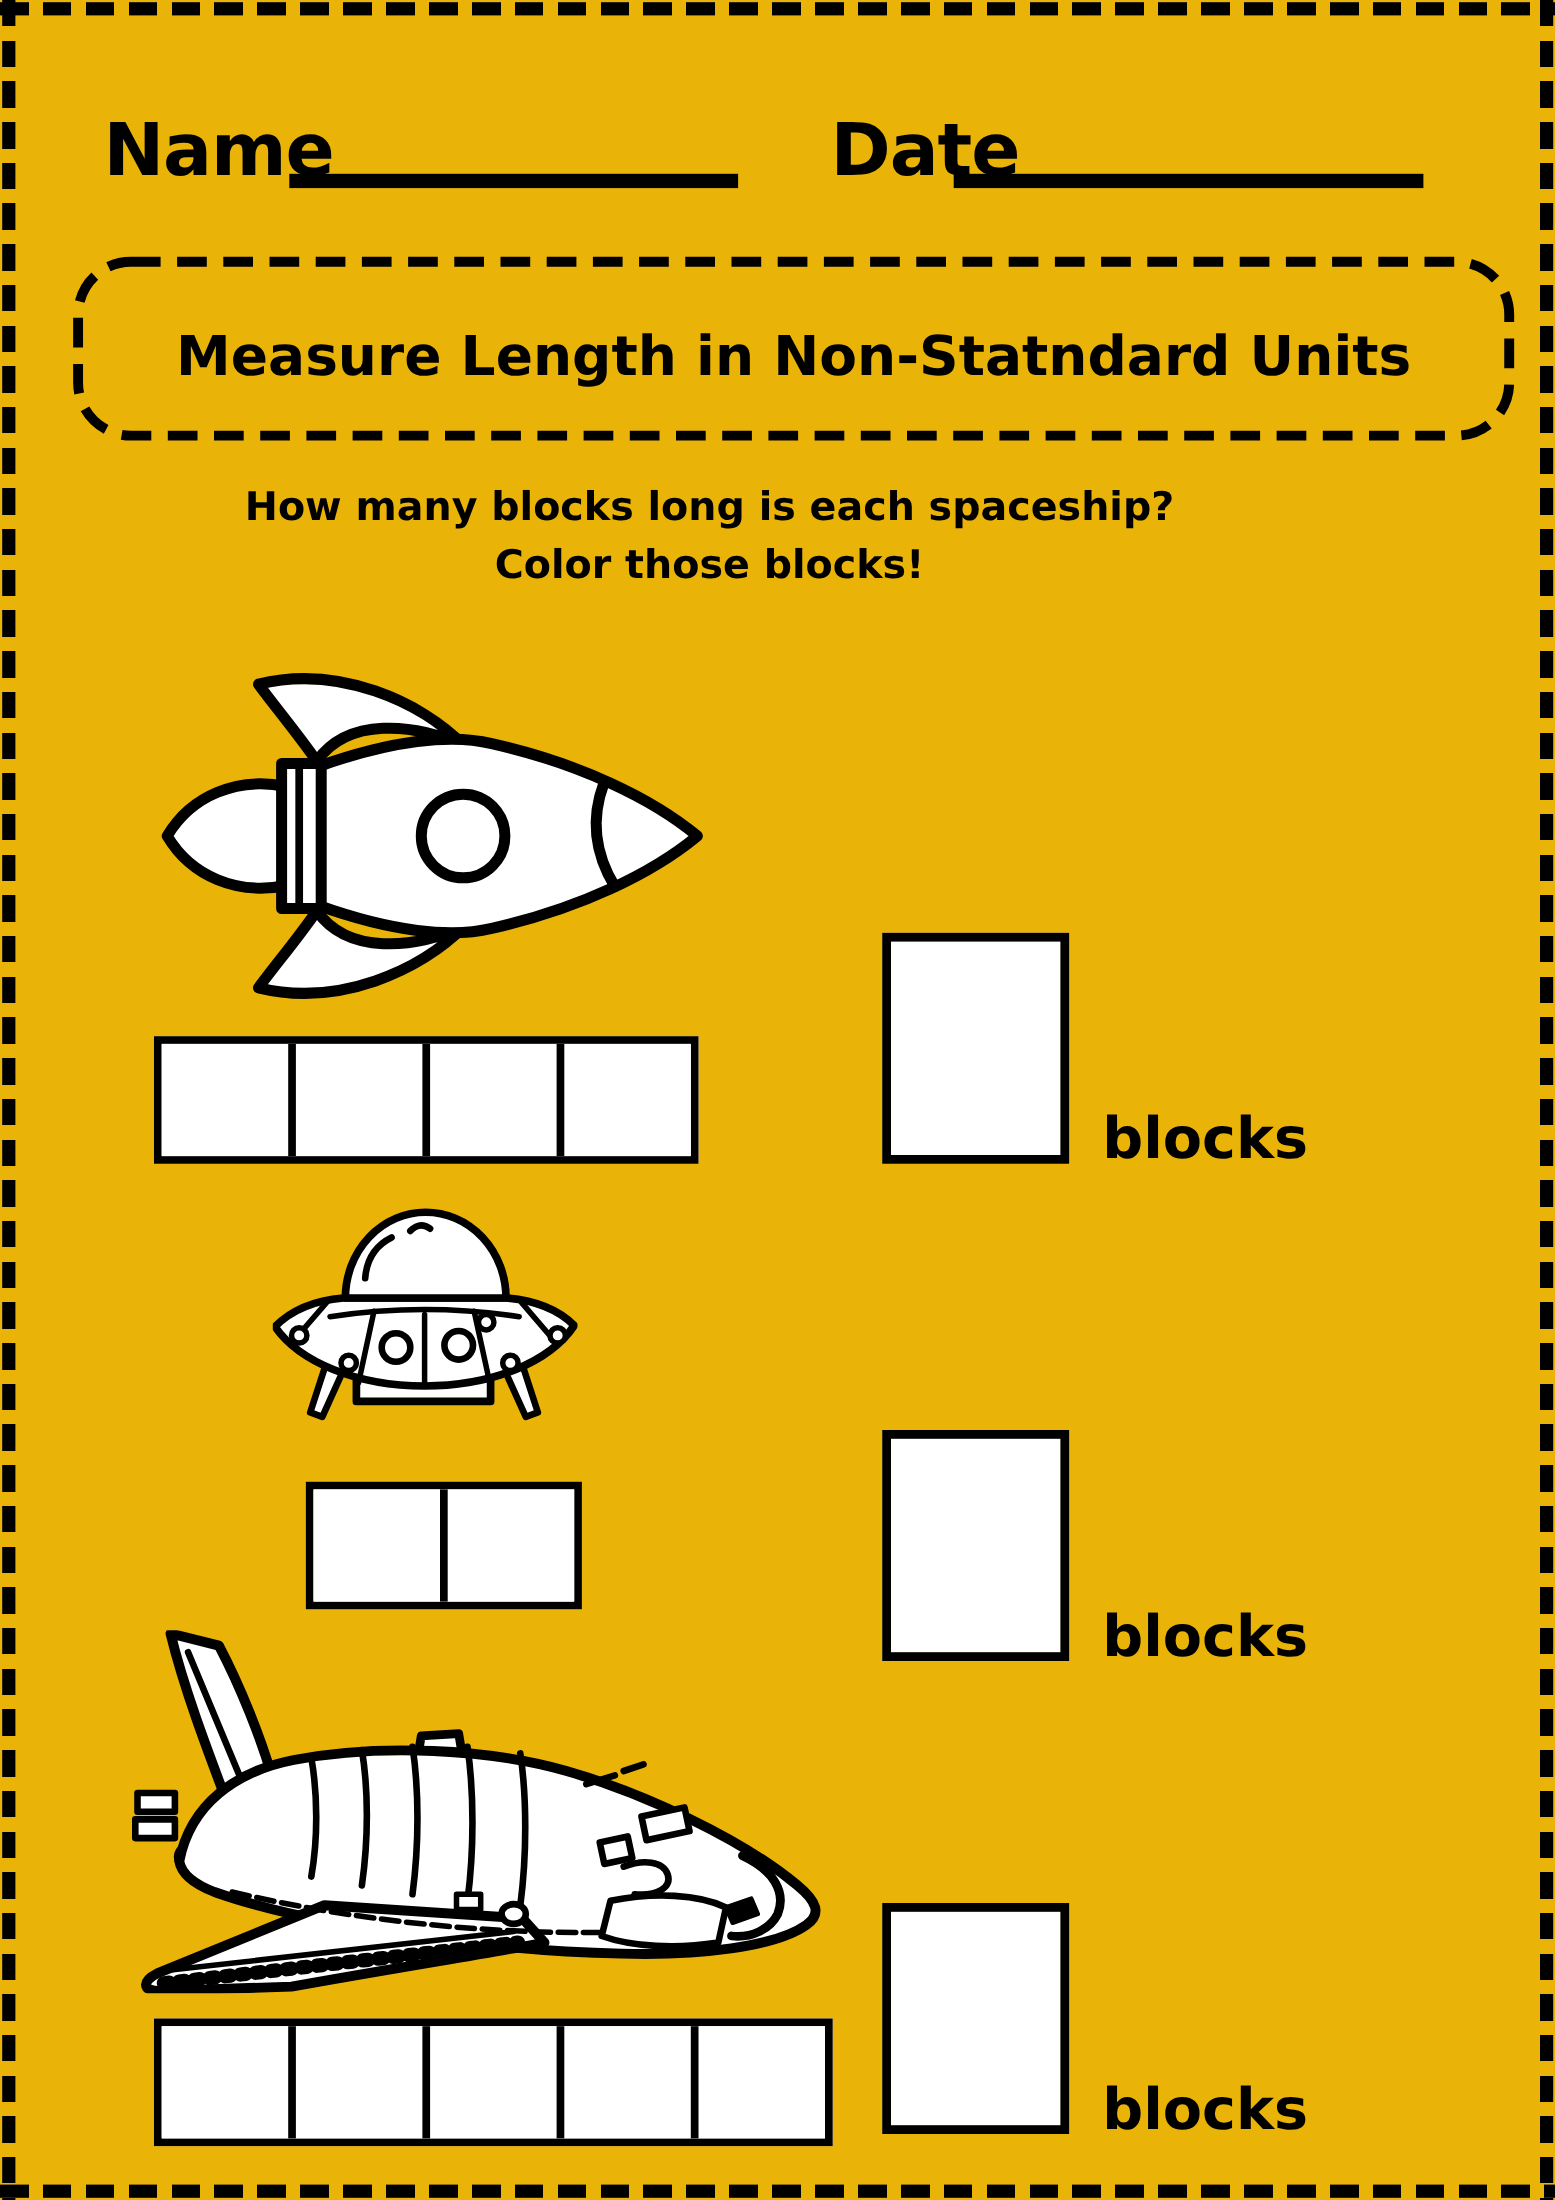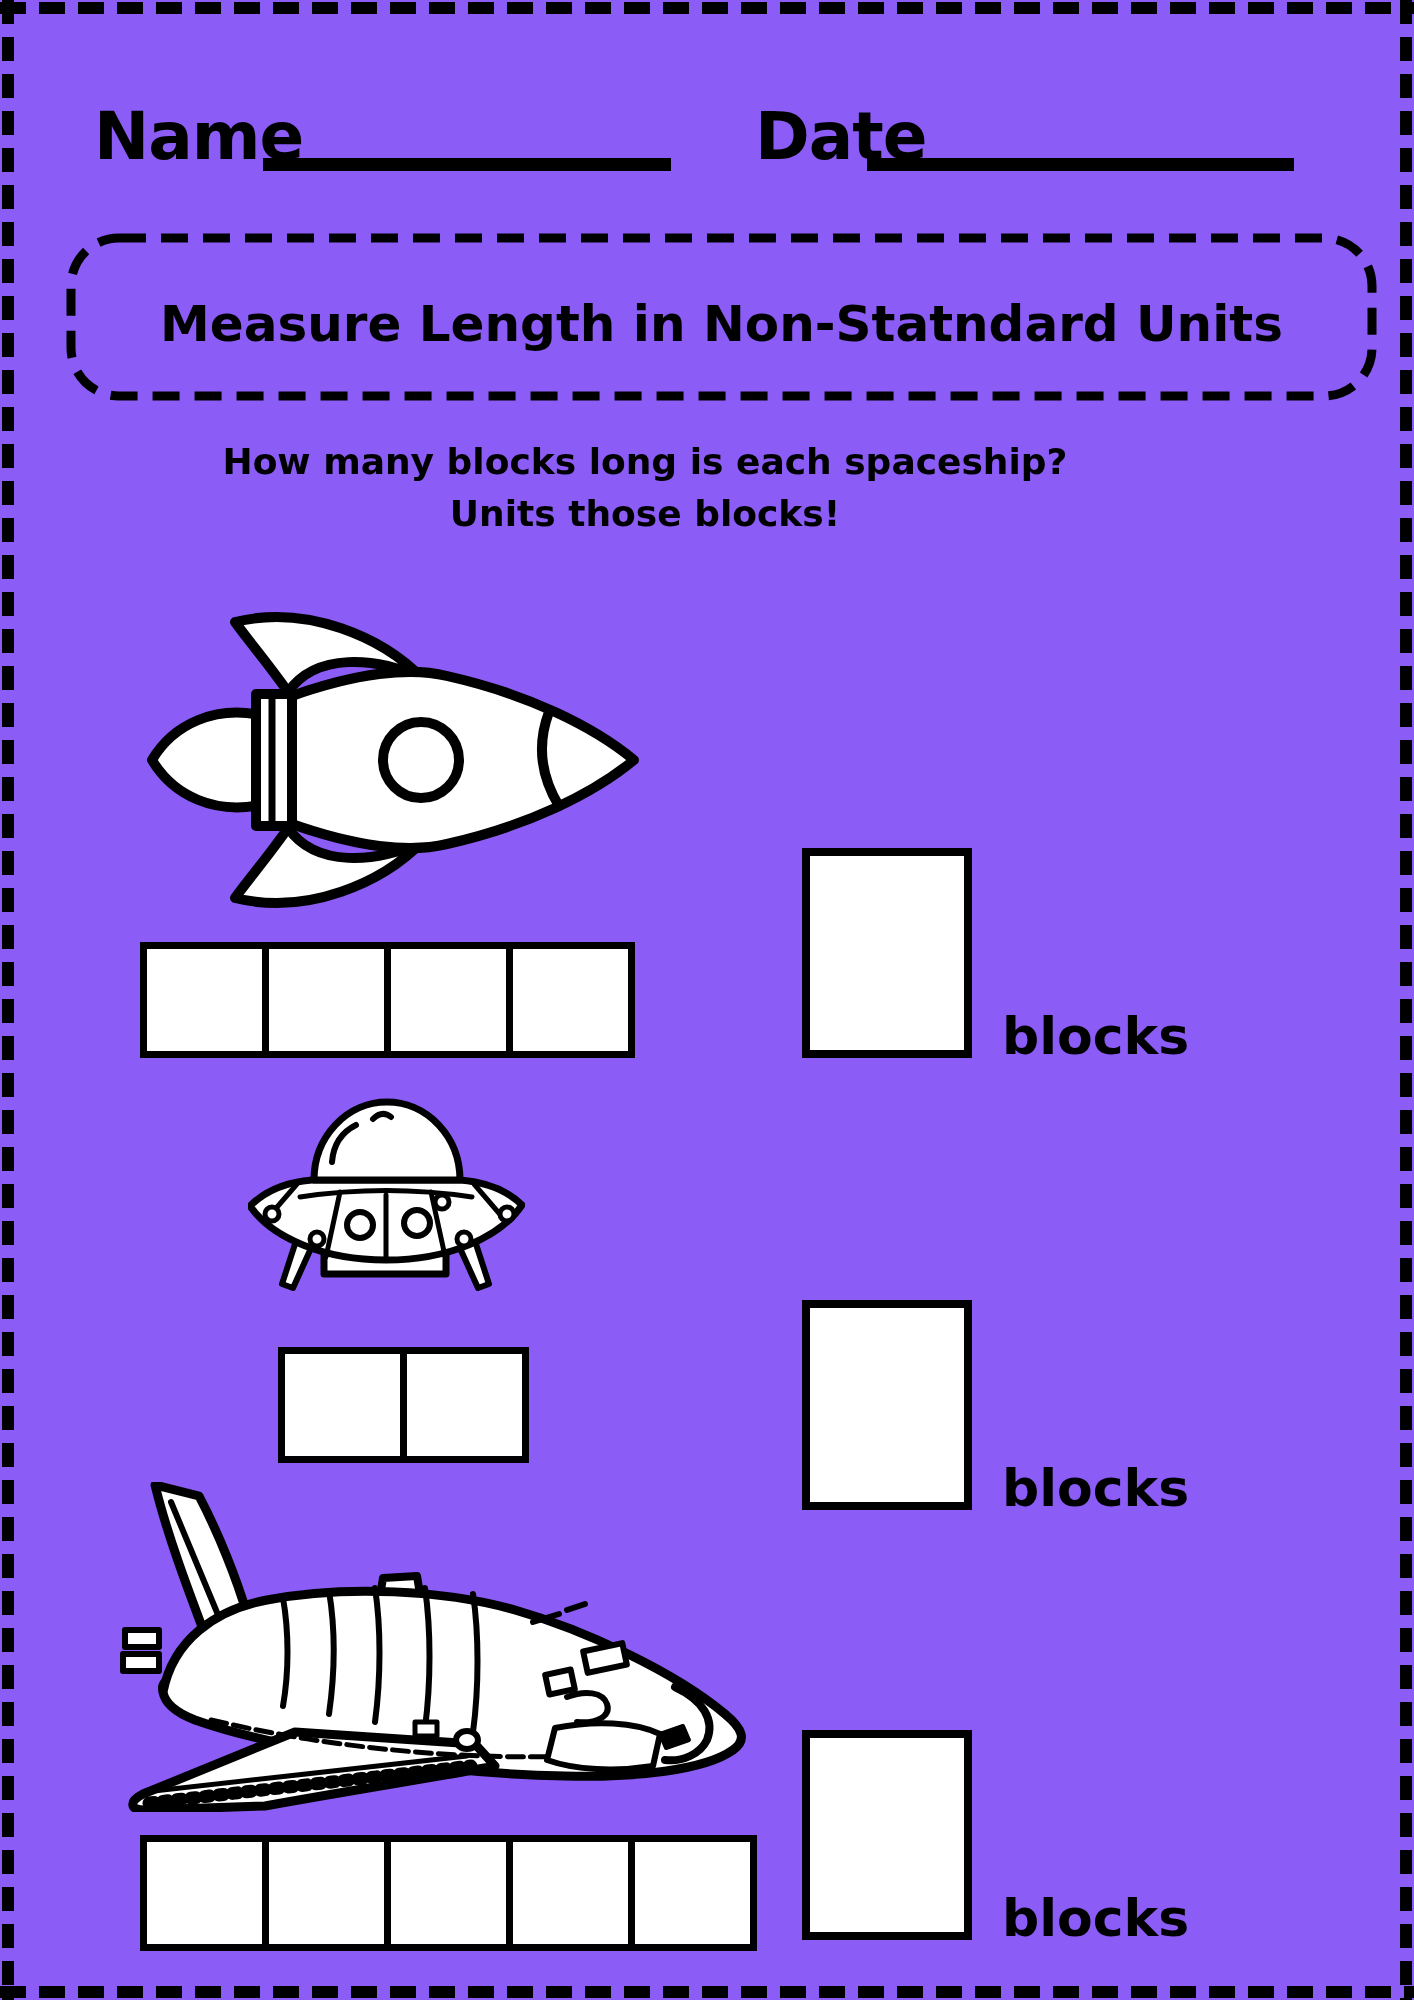--- a/index.html
+++ b/index.html
@@ -1,18 +1,18 @@
 <!DOCTYPE html>
 <html><head>
 <meta charset="utf-8">
 <style>
   html,body{margin:0;padding:0;background:#888;}
   .page{
     position:relative;width:1414px;height:2000px;margin:0 auto;
-    background:#8b5cf6;overflow:hidden;
+    background:#eab308;overflow:hidden;
     font-family:"DejaVu Sans","Liberation Sans",sans-serif;color:#000;
   }
   
   .b-top,.b-bottom{position:absolute;left:0;width:100%;height:12px;
     background:repeating-linear-gradient(90deg,#000 0 26px,transparent 26px 39px);}
   .b-top{top:2px;}.b-bottom{bottom:2px;}
   .b-left,.b-right{position:absolute;top:0;height:100%;width:12px;
     background:repeating-linear-gradient(180deg,#000 0 24px,transparent 24px 37px);}
   .b-left{left:2px;}.b-right{right:2px;}
 
@@ -58,21 +58,21 @@
 
   <div class="title-box">
     <svg width="1313" height="170" viewBox="0 0 1313 170">
       <rect x="6" y="6" width="1301" height="158" rx="48" fill="none" stroke="#000" stroke-width="9" stroke-dasharray="27 15"></rect>
     </svg>
     <div class="title-text">Measure Length in Non-Statndard Units</div>
   </div>
 
   <div class="instructions">
     <div>How many blocks long is each spaceship?</div>
-    <div>Units those blocks!</div>
+    <div>Color those blocks!</div>
   </div>
 
   <svg class="drawing" style="left:140px;top:600px;" width="510" height="330" viewBox="0 0 510 330">
     <g fill="#fff" stroke="#000" stroke-width="10" stroke-linejoin="round" stroke-linecap="round">
       <path d="M95,22 C168,4 243,38 282,78 C236,57 176,52 148,92 C130,66 108,40 95,22 Z"></path>
       <path d="M95,298 C168,316 243,282 282,242 C236,263 176,268 148,228 C130,254 108,280 95,298 Z"></path>
       <path d="M12,160 C34,123 76,106 120,115 L120,205 C76,214 34,197 12,160 Z"></path>
       <path d="M149,97 C216,73 270,67 307,76 C387,94 453,126 494,160 C453,194 387,226 307,244 C270,253 216,247 149,223 Z"></path>
       <path fill="none" d="M409,112 Q391,160 419,206"></path>
       <circle cx="281" cy="160" r="38"></circle>

